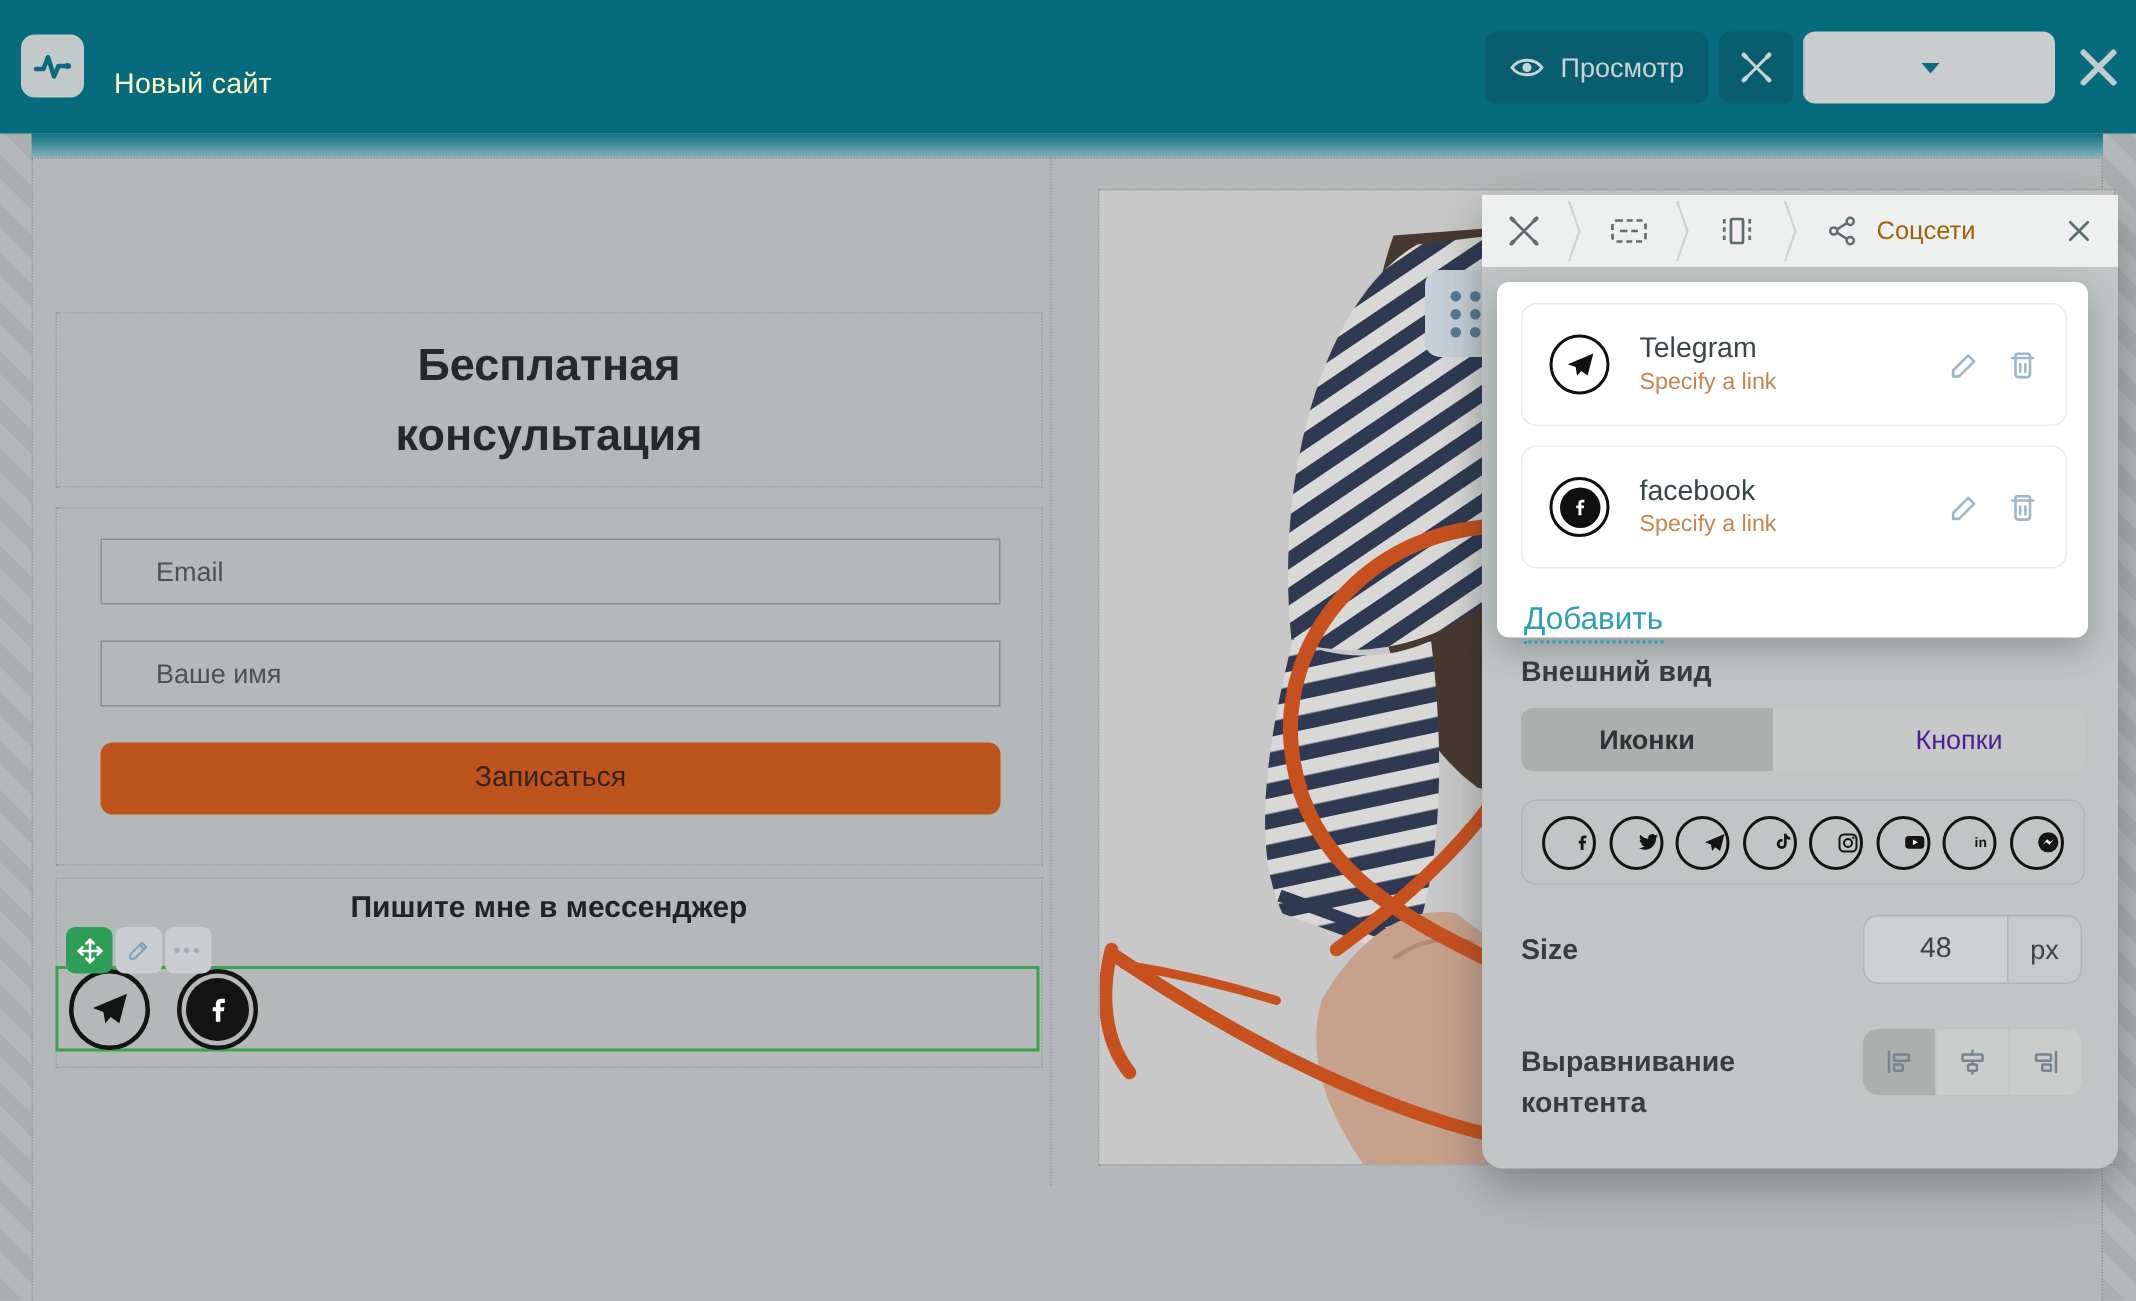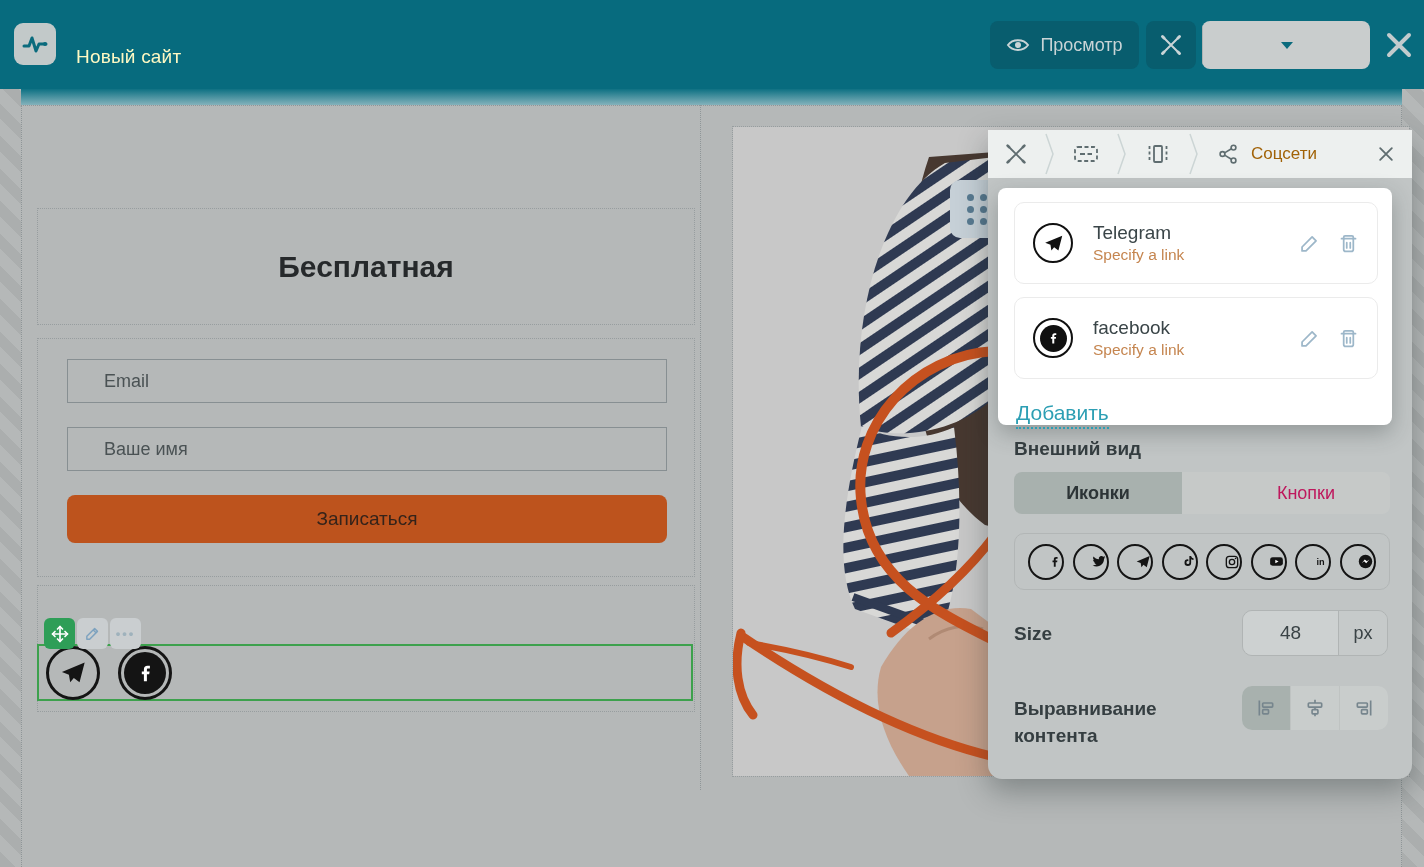--- a/index.html
+++ b/index.html
@@ -72,21 +72,21 @@
   .net-hint { font-size:15.5px; color:#c5854f; cursor:pointer; }
   .net-actions { margin-left:auto; display:flex; gap:18px; align-items:center; }
   .net-actions svg { cursor:pointer; }
   .fb-disc-sm { width:27px; height:27px; background:#101010; border-radius:50%; display:flex; align-items:center; justify-content:center; }
   #add-link { display:inline-block; margin-top:9px; margin-left:2px; color:#2d9fb4; font-size:21px; border-bottom:2px dotted #2d9fb4; padding-bottom:2px; cursor:pointer; }
 
   .panel-label { position:absolute; left:26px; font-size:19px; font-weight:bold; color:#353e41; }
   #seg-appearance { position:absolute; left:26px; top:342px; width:376px; height:42px; border-radius:8px; background:#c6c9c8; display:flex; overflow:hidden; }
   .seg-half { flex:1; display:flex; align-items:center; justify-content:center; font-size:18px; cursor:pointer; }
   .seg-active { background:#a8b1ae; color:#2c3436; font-weight:bold; }
-  .seg-inactive { color:#be185d;padding-left:40px; }
+  .seg-inactive { color:#4c1d95;padding-left:40px; }
   #icon-options { position:absolute; left:26px; top:403px; width:376px; height:57px; border:1px solid #b2b6b6; border-radius:10px; display:flex; align-items:center; justify-content:space-between; padding:0 13px; }
   .opt-circle { width:36px; height:36px; border:2.5px solid #141414; border-radius:50%; display:flex; align-items:center; justify-content:flex-end; cursor:pointer; }
   #size-group { position:absolute; left:254px; top:480px; width:146px; height:46px; border:1px solid #b0b4b4; border-radius:10px; display:flex; overflow:hidden; }
   #size-input { width:95px; background:#cdd1d1; border:none; text-align:center; font-family:"Liberation Sans",sans-serif; font-size:19px; color:#3a4346; }
   #size-unit { flex:1; background:#c6caca; border-left:1px solid #b0b4b4; display:flex; align-items:center; justify-content:center; font-size:18px; color:#3a4346; }
   #align-group { position:absolute; left:254px; top:556px; width:146px; height:44px; border-radius:10px; background:#c9cdcc; display:flex; overflow:hidden; }
   .align-cell { flex:1; display:flex; align-items:center; justify-content:center; cursor:pointer; }
   .align-cell + .align-cell { border-left:1px solid #bfc3c2; }
   .align-active { background:#a8b1ae; }
 </style>
@@ -97,27 +97,29 @@
   <div id="stripes-left" class="stripes"></div>
   <div id="stripes-right" class="stripes"></div>
   <div id="page-top-strip"></div>
   <div class="dotv" style="left:21px; top:16px; bottom:0;"></div>
   <div class="dotv" style="right:22px; top:16px; bottom:0;"></div>
   <div class="doth" style="left:21px; right:22px; top:16px;"></div>
   <div class="dotv" style="left:700px; top:16px; height:685px;"></div>
 
   <div class="dotbox" id="heading-block">
     <div class="h-line">Бесплатная</div>
+    <div class="h-line">консультация</div>
   </div>
   <div class="dotbox" id="form-block"></div>
   <input class="page-input" style="top: 270px;" placeholder="Email">
   <input class="page-input" style="top: 338px;" placeholder="Ваше имя">
   <button id="submit-btn">Записаться</button>
 
   <div class="dotbox" id="msg-block"></div>
+  <div id="msg-heading">Пишите мне в мессенджер</div>
 
   <div id="social-widget"></div>
   <div class="big-circle" id="big-telegram">
     <svg width="28" height="28" viewBox="0 0 24 24">
         <path d="M22 3 L2.5 11.2 l6 2.2 L9.6 20 l3.1-3.7 4.9 3.6 Z" fill="#141414"></path>
       </svg>
   </div>
   <div class="big-circle" id="big-facebook">
     <div class="fb-disc">
       <svg width="24" height="24" viewBox="0 0 24 24">

